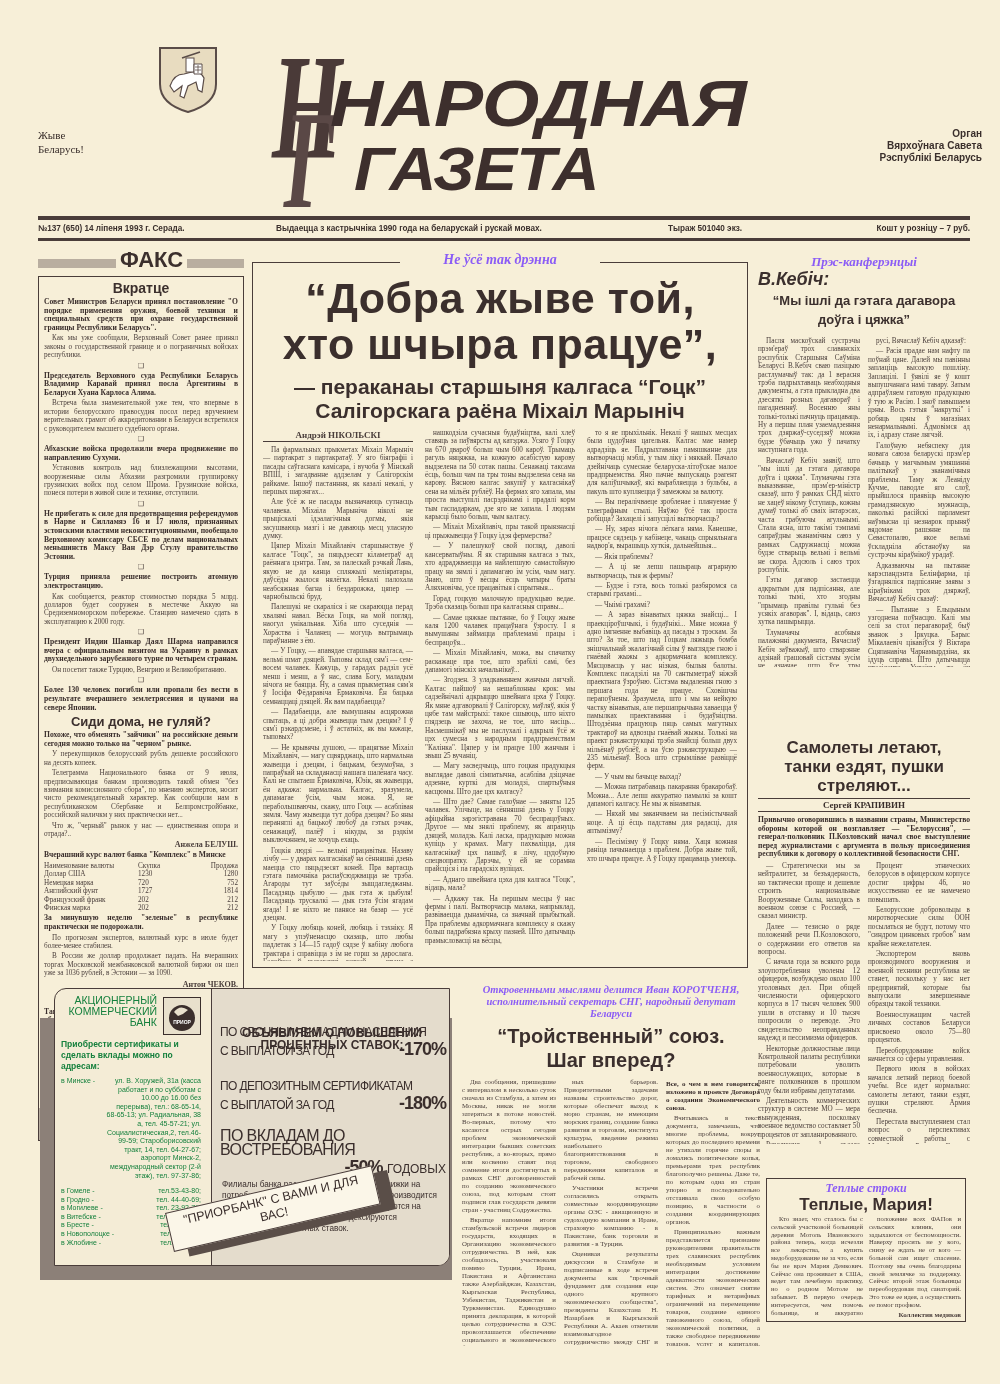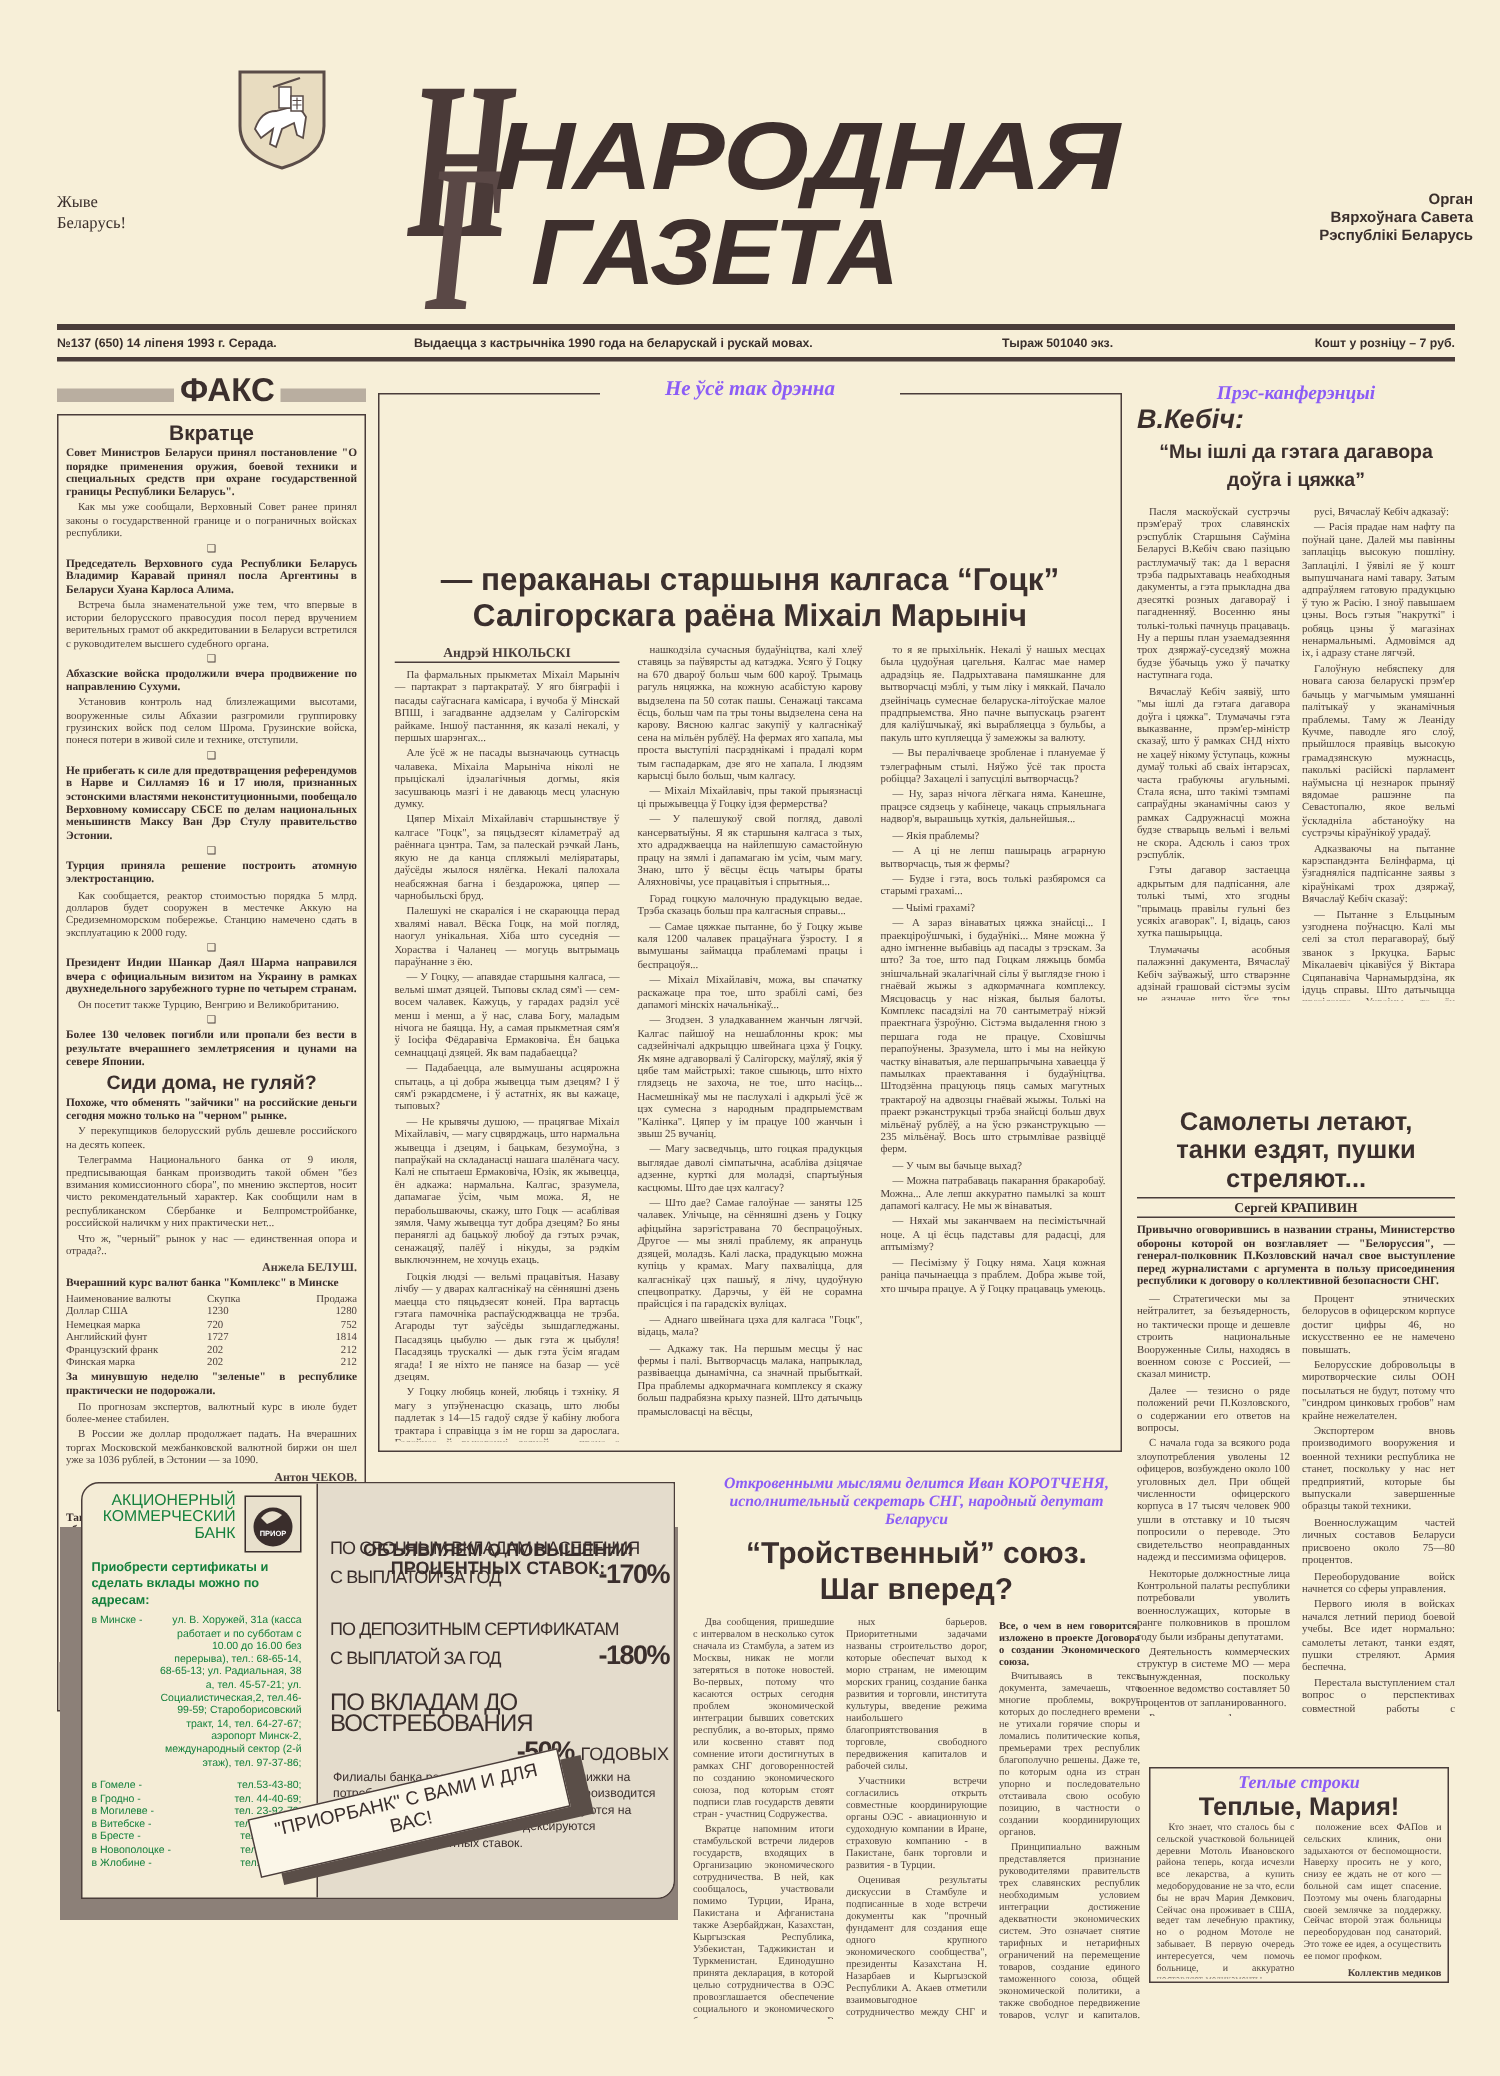--- a/index.html
+++ b/index.html
@@ -149,20 +149,24 @@
       <div class="sig">Анатолий РОМАНОВИЧ.</div>
     </div>
     <div style="background:#b8ada0;margin:3px -5px -3px -5px;padding:3px 6px;text-align:center;font-weight:bold;font-size:7.4px;line-height:8.6px;color:#3a2e2c;">Выпуск подготовлен по сообщениям корреспондентов "Народной газеты", агентств ИТАР—ТАСС, Белинформ, Интерфакс, БелаПАН и РИД.</div>
   </div>
 </div>
 
 <div class="abs box" style="left:252px;top:262px;width:494px;height:704px;">
   <div class="abs kicker" style="left:0;width:494px;top:-11px;text-align:center;font-size:14px;line-height:16px;">Не ўсё так дрэнна</div>
   <div class="abs" style="left:147px;top:-11px;width:200px;height:16px;background:#f7efd8;z-index:0;"></div>
   <div class="abs kicker" style="left:0;width:494px;top:-11px;text-align:center;font-size:14px;line-height:16px;z-index:1;">Не ўсё так дрэнна</div>
+  <div class="abs h-sans" style="left:0;width:494px;top:12px;text-align:center;font-size:43px;line-height:46px;letter-spacing:0.5px;">
+    <div>“Добра жыве той,</div>
+    <div>хто шчыра працуе”,</div>
+  </div>
   <div class="abs h-sans" style="left:0;width:494px;top:112px;text-align:center;font-size:21px;line-height:24px;">
     <div>— пераканаы старшыня калгаса “Гоцк”</div>
     <div>Салігорскага раёна Міхаіл Марыніч</div>
   </div>
   <div class="abs cols" style="left:10px;top:166px;width:474px;height:532px;overflow:hidden;gap:12px;">
     <div class="body-txt">
       <div style="text-align:center;font-weight:bold;font-size:9px;line-height:12px;border-bottom:1px solid #4a3d3a;margin-bottom:4px;">Андрэй НІКОЛЬСКІ</div>
       <p>Па фармальных прыкметах Міхаіл Марыніч — партакрат з партакратаў. У яго біяграфіі і пасады саўгаснага камісара, і вучоба ў Мінскай ВПШ, і загадванне аддзелам у Салігорскім райкаме. Іншоў пастанння, як казалі некалі, у першых шарэнгах...</p>
       <p>Але ўсё ж не пасады вызначаюць сутнасць чалавека. Міхаіла Марыніча ніколі не прыціскалі ідэалагічныя догмы, якія засушваюць мазгі і не даваюць месц уласную думку.</p>
       <p>Цяпер Міхаіл Міхайлавіч старшынствуе ў калгасе "Гоцк", за пяцьдзесят кіламетраў ад раённага цэнтра. Там, за палескай рэчкай Лань, якую не да канца спляжылі меліяратары, даўсёды жылося нялёгка. Некалі палохала неабсяжная багна і бездарожжа, цяпер — чарнобыльскі бруд.</p>

